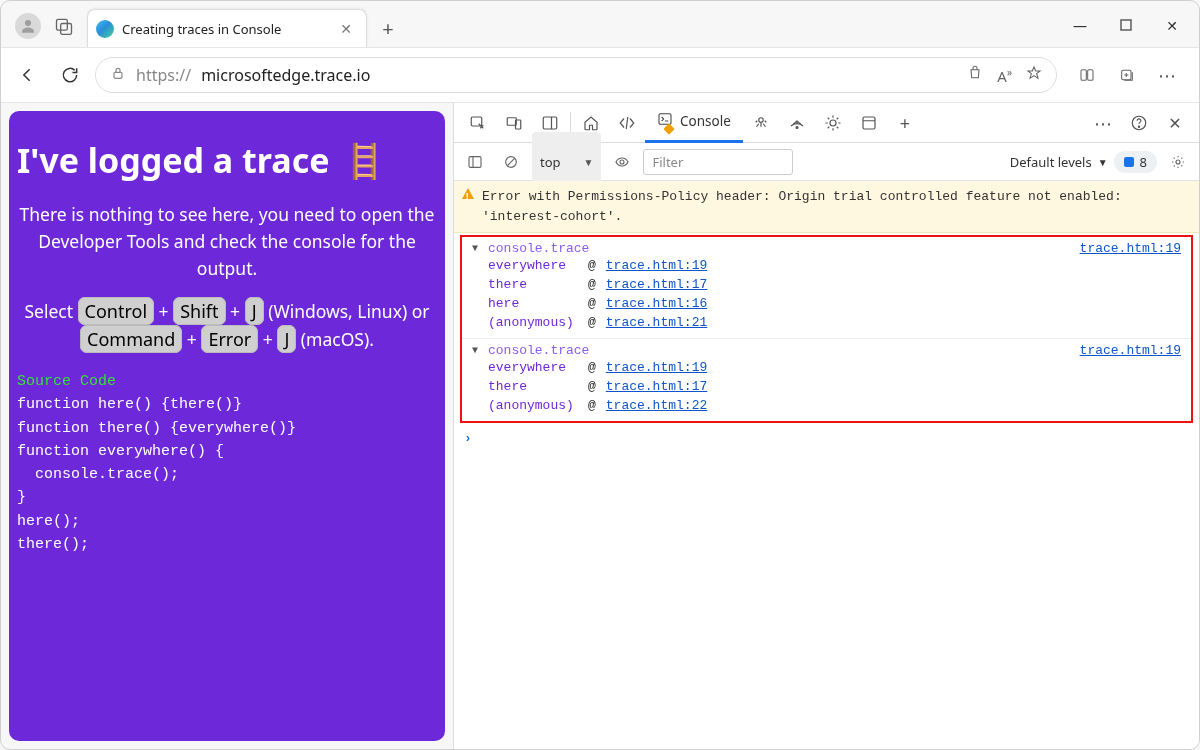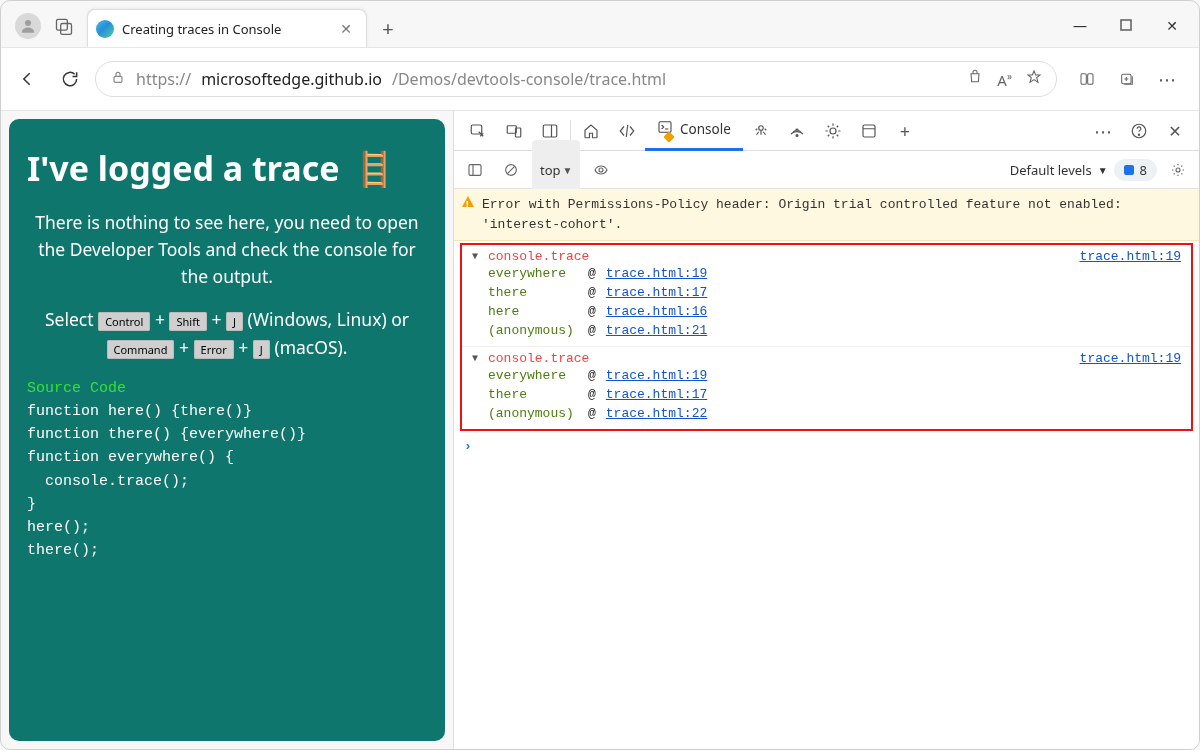--- a/index.html
+++ b/index.html
@@ -28,80 +28,80 @@
   .avatar svg { width:18px; height:18px; fill:#9e9e9e; }
   .tbicon { width:22px; height:22px; display:flex; align-items:center; justify-content:center; color:#5a5a5a; }
   .tab { margin-left:12px; height:38px; background:var(--tab-active-bg); border:1px solid #ddd; border-bottom:none; border-radius:8px 8px 0 0; display:flex; align-items:center; padding:0 10px 0 8px; min-width:280px; font-size:13px; color:#222; box-shadow:0 -1px 3px rgba(0,0,0,.06); }
   .tab .favicon { width:18px; height:18px; border-radius:50%; margin-right:8px; background:linear-gradient(135deg,#3fc0ef 0%, #2a8dd8 45%, #47d39a 100%); }
   .tab .close { margin-left:auto; color:#777; font-size:14px; padding:2px 4px; }
   .newtab { width:30px; height:30px; display:flex; align-items:center; justify-content:center; color:#555; font-size:20px; margin-bottom:4px; margin-left:6px; }
   .wincontrols { margin-left:auto; display:flex; margin-bottom:6px; }
   .wincontrols div { width:46px; height:32px; display:flex; align-items:center; justify-content:center; color:#333; font-size:14px; }
 
   
-  .addrbar { height:64px; background:#fff; border-top:1px solid #e6e6e6; border-bottom:1px solid #e6e6e6; display:flex; align-items:center; padding:0 10px; gap:8px; }
+  .addrbar { height:56px; background:#fff; border-top:1px solid #e6e6e6; border-bottom:1px solid #e6e6e6; display:flex; align-items:center; padding:0 10px; gap:8px; }
   .navbtn { width:34px; height:34px; display:flex; align-items:center; justify-content:center; color:#333; }
   .navbtn svg { width:20px; height:20px; stroke:#333; fill:none; stroke-width:1.8; }
   .urlfield { flex:1; height:36px; border:1px solid #ddd; border-radius:18px; background:#fff; display:flex; align-items:center; padding:0 14px; font-size:16px; color:#888; gap:10px; }
   .urlfield .lock { color:#888; }
   .urlfield .host { color:#222; }
   .urlfield .trail { margin-left:auto; display:flex; gap:14px; color:#777; }
   .addrright { display:flex; gap:16px; padding:0 10px; color:#555; }
   .addrright div { width:24px; display:flex; align-items:center; justify-content:center; }
 
   
   .body { flex:1; display:flex; min-height:0; }
 
   
   .page { width:452px; padding:8px; }
-  .page-inner { width:100%; height:100%; background:#0f766e; color:#fff; border-radius:10px; padding:18px 18px; font-size:17px; }
+  .page-inner { width:100%; height:100%; background:#6d28d9; color:#fff; border-radius:10px; padding:18px 8px; font-size:17px; }
   .page-inner h1 { font-size:34px; font-weight:700; margin:8px 0 18px 0; display:flex; align-items:center; gap:14px; }
   .page-inner h1 .ladder { filter:hue-rotate(0deg); }
   .page-inner p { line-height:1.55; margin:0 0 16px 0; font-size:17.5px;text-align:center; }
-  kbd { font-family:var(--sans); background:var(--kbd-bg); color:#000; padding:1px 6px; border-radius:2px; font-size:11px; border:1px solid #bbb; }
+  kbd { font-family:var(--sans); background:var(--kbd-bg); color:#000; padding:1px 6px; border-radius:7px; font-size:18px; border:1px solid #bbb; }
   .codebox { margin-top:10px; font-family:var(--mono); font-size:15px; line-height:1.55; white-space:pre; }
   .src-title { color:#35e035; }
 
   
   .devtools { flex:1; display:flex; flex-direction:column; border-left:1px solid #ddd; background:#fff; min-width:0; }
   .dt-tabbar { height:40px; border-bottom:1px solid #ddd; display:flex; align-items:center; padding:0 6px; gap:0; }
   .dt-ic { width:36px; height:40px; display:flex; align-items:center; justify-content:center; color:#555; }
   .dt-ic svg { width:18px; height:18px; fill:none; stroke:#555; stroke-width:1.6; }
   .dt-sep { width:1px; height:22px; background:#ddd; margin:0 2px; }
   .dt-tab { height:40px; display:flex; align-items:center; gap:7px; padding:0 12px; font-size:13.5px; color:#333; position:relative; }
   .dt-tab.active { border-bottom:3px solid var(--blue); background:#fff; }
   .dt-tab .conicon svg { width:16px; height:16px; fill:none; stroke:#444; stroke-width:1.6; }
   .dt-tab .warn-dot { position:absolute; left:20px; top:22px; width:8px;height:8px; background:#f0a000; border-radius:1px; transform:rotate(45deg); }
   .dt-right { margin-left:auto; display:flex; }
 
   .dt-toolbar { height:38px; border-bottom:1px solid #e2e2e2; display:flex; align-items:center; padding:0 6px; gap:6px; font-size:13px; }
   .dt-tb-ic { width:30px; height:30px; display:flex; align-items:center; justify-content:center; }
   .dt-tb-ic svg { width:16px; height:16px; stroke:#666; fill:none; stroke-width:1.7; }
-  .ctxsel { background:#eee; border-radius:4px; padding:21px 8px; display:flex; align-items:center; gap:2px; color:#333; }
+  .ctxsel { background:#eee; border-radius:4px; padding:21px 8px; display:flex; align-items:center; gap:23px; color:#333; }
   .ctxsel .tri { font-size:10px; color:#555; }
   .filter { flex:0 1 150px; height:26px; border:1px solid #ccc; border-radius:3px; padding:0 8px; color:#888; font-size:13px; display:flex; align-items:center; }
   .levels { display:flex; align-items:center; gap:6px; color:#333;margin-left:12px; }
   .levels .tri { font-size:10px; }
   .issue-pill { display:flex; align-items:center; gap:6px; background:#eef1f3; border-radius:12px; padding:2px 10px; color:#333; }
   .issue-pill .dot { width:10px; height:10px; background:#1a73e8; border-radius:2px; }
   .gear-right { margin-left:auto; }
 
   .dt-log { flex:1; overflow:auto; font-family:var(--mono); font-size:13px; }
   .warnrow { background:var(--warn-bg); border-bottom:1px solid var(--warn-border); padding:6px 10px 6px 28px; color:#333; position:relative; line-height:1.5; }
   .warnrow .tri { position:absolute; left:8px; top:7px; width:0;height:0; border-left:6px solid transparent; border-right:6px solid transparent; border-bottom:11px solid #f0a000; }
   .warnrow .tri::after { content:"!"; position:absolute; left:-2px; top:1px; font-size:9px; color:#fff; font-family:var(--sans); font-weight:700; }
 
   .highlight-box { border:2px solid #e11; margin:2px 6px; }
 
   .tracegrp { border-bottom:1px solid #eee; padding:4px 10px 6px 26px; position:relative; }
   .tracegrp .disclose { position:absolute; left:10px; top:6px; font-size:10px; color:#555; }
-  .tracegrp .title { color:#ef4444; }
+  .tracegrp .title { color:#8b5cf6; }
   .tracegrp .srclink { float:right; color:var(--link); text-decoration:underline; }
   .stackrow { display:flex; gap:10px; padding:2px 0 2px 0; }
-  .stackrow .fn { min-width:90px; color:#4d7c0f; }
+  .stackrow .fn { min-width:90px; color:#6d28d9; }
   .stackrow .at { color:#222; }
   .stackrow a { color:var(--link); text-decoration:underline; }
 
   .prompt { padding:6px 10px; color:var(--blue); font-weight:700; font-family:var(--mono); }
 
   .smsvg { width:16px; height:16px; stroke:#666; fill:none; stroke-width:1.6; display:block; }
 </style>
 </head>
 <body>
 
@@ -151,22 +151,21 @@
         </svg>
     </div>
     <div class="urlfield">
       <span class="lock">
         <svg viewBox="0 0 24 24" width="16" height="16" fill="none" stroke="#888" stroke-width="1.8">
             <rect x="6" y="11" width="12" height="9" rx="2"></rect>
             <path d="M9 11V8a3 3 0 0 1 6 0v3"></path>
           </svg>
       </span>
       <span>https://</span>
-        <span class="host">microsoftedge.github.io</span>
-        <span>/Demos/devtools-console/trace.html</span>
+        <span class="host">microsoftedge.trace.io</span>
       <span class="trail">
         <span>
             <svg class="smsvg" viewBox="0 0 24 24">
               <path d="M6 7h12l-1 12H7z"></path>
               <path d="M9 7V5a3 3 0 0 1 6 0v2"></path>
             </svg>
           </span>
         <span style="font-size:15px;color:#666">A<sup style="font-size:10px">»</sup></span>
         <span>
             <svg class="smsvg" viewBox="0 0 24 24">
@@ -310,20 +309,23 @@
         <div class="ctxsel">
           <span>top</span>
           <span class="tri">▼</span>
         </div>
         <div class="dt-tb-ic">
             <svg viewBox="0 0 24 24">
               <circle cx="12" cy="12" r="3"></circle>
               <path d="M3 12s3-6 9-6 9 6 9 6-3 6-9 6-9-6-9-6z"></path>
             </svg>
           </div>
+        <div class="filter">
+            <span>Filter</span>
+          </div>
         <div style="flex:1"></div>
         <div class="levels">
           <span>Default levels</span>
             <span class="tri">▼</span>
         </div>
         <div class="issue-pill">
           <span class="dot"></span>
           <span>8</span>
         </div>
         <div class="dt-tb-ic gear-right">

